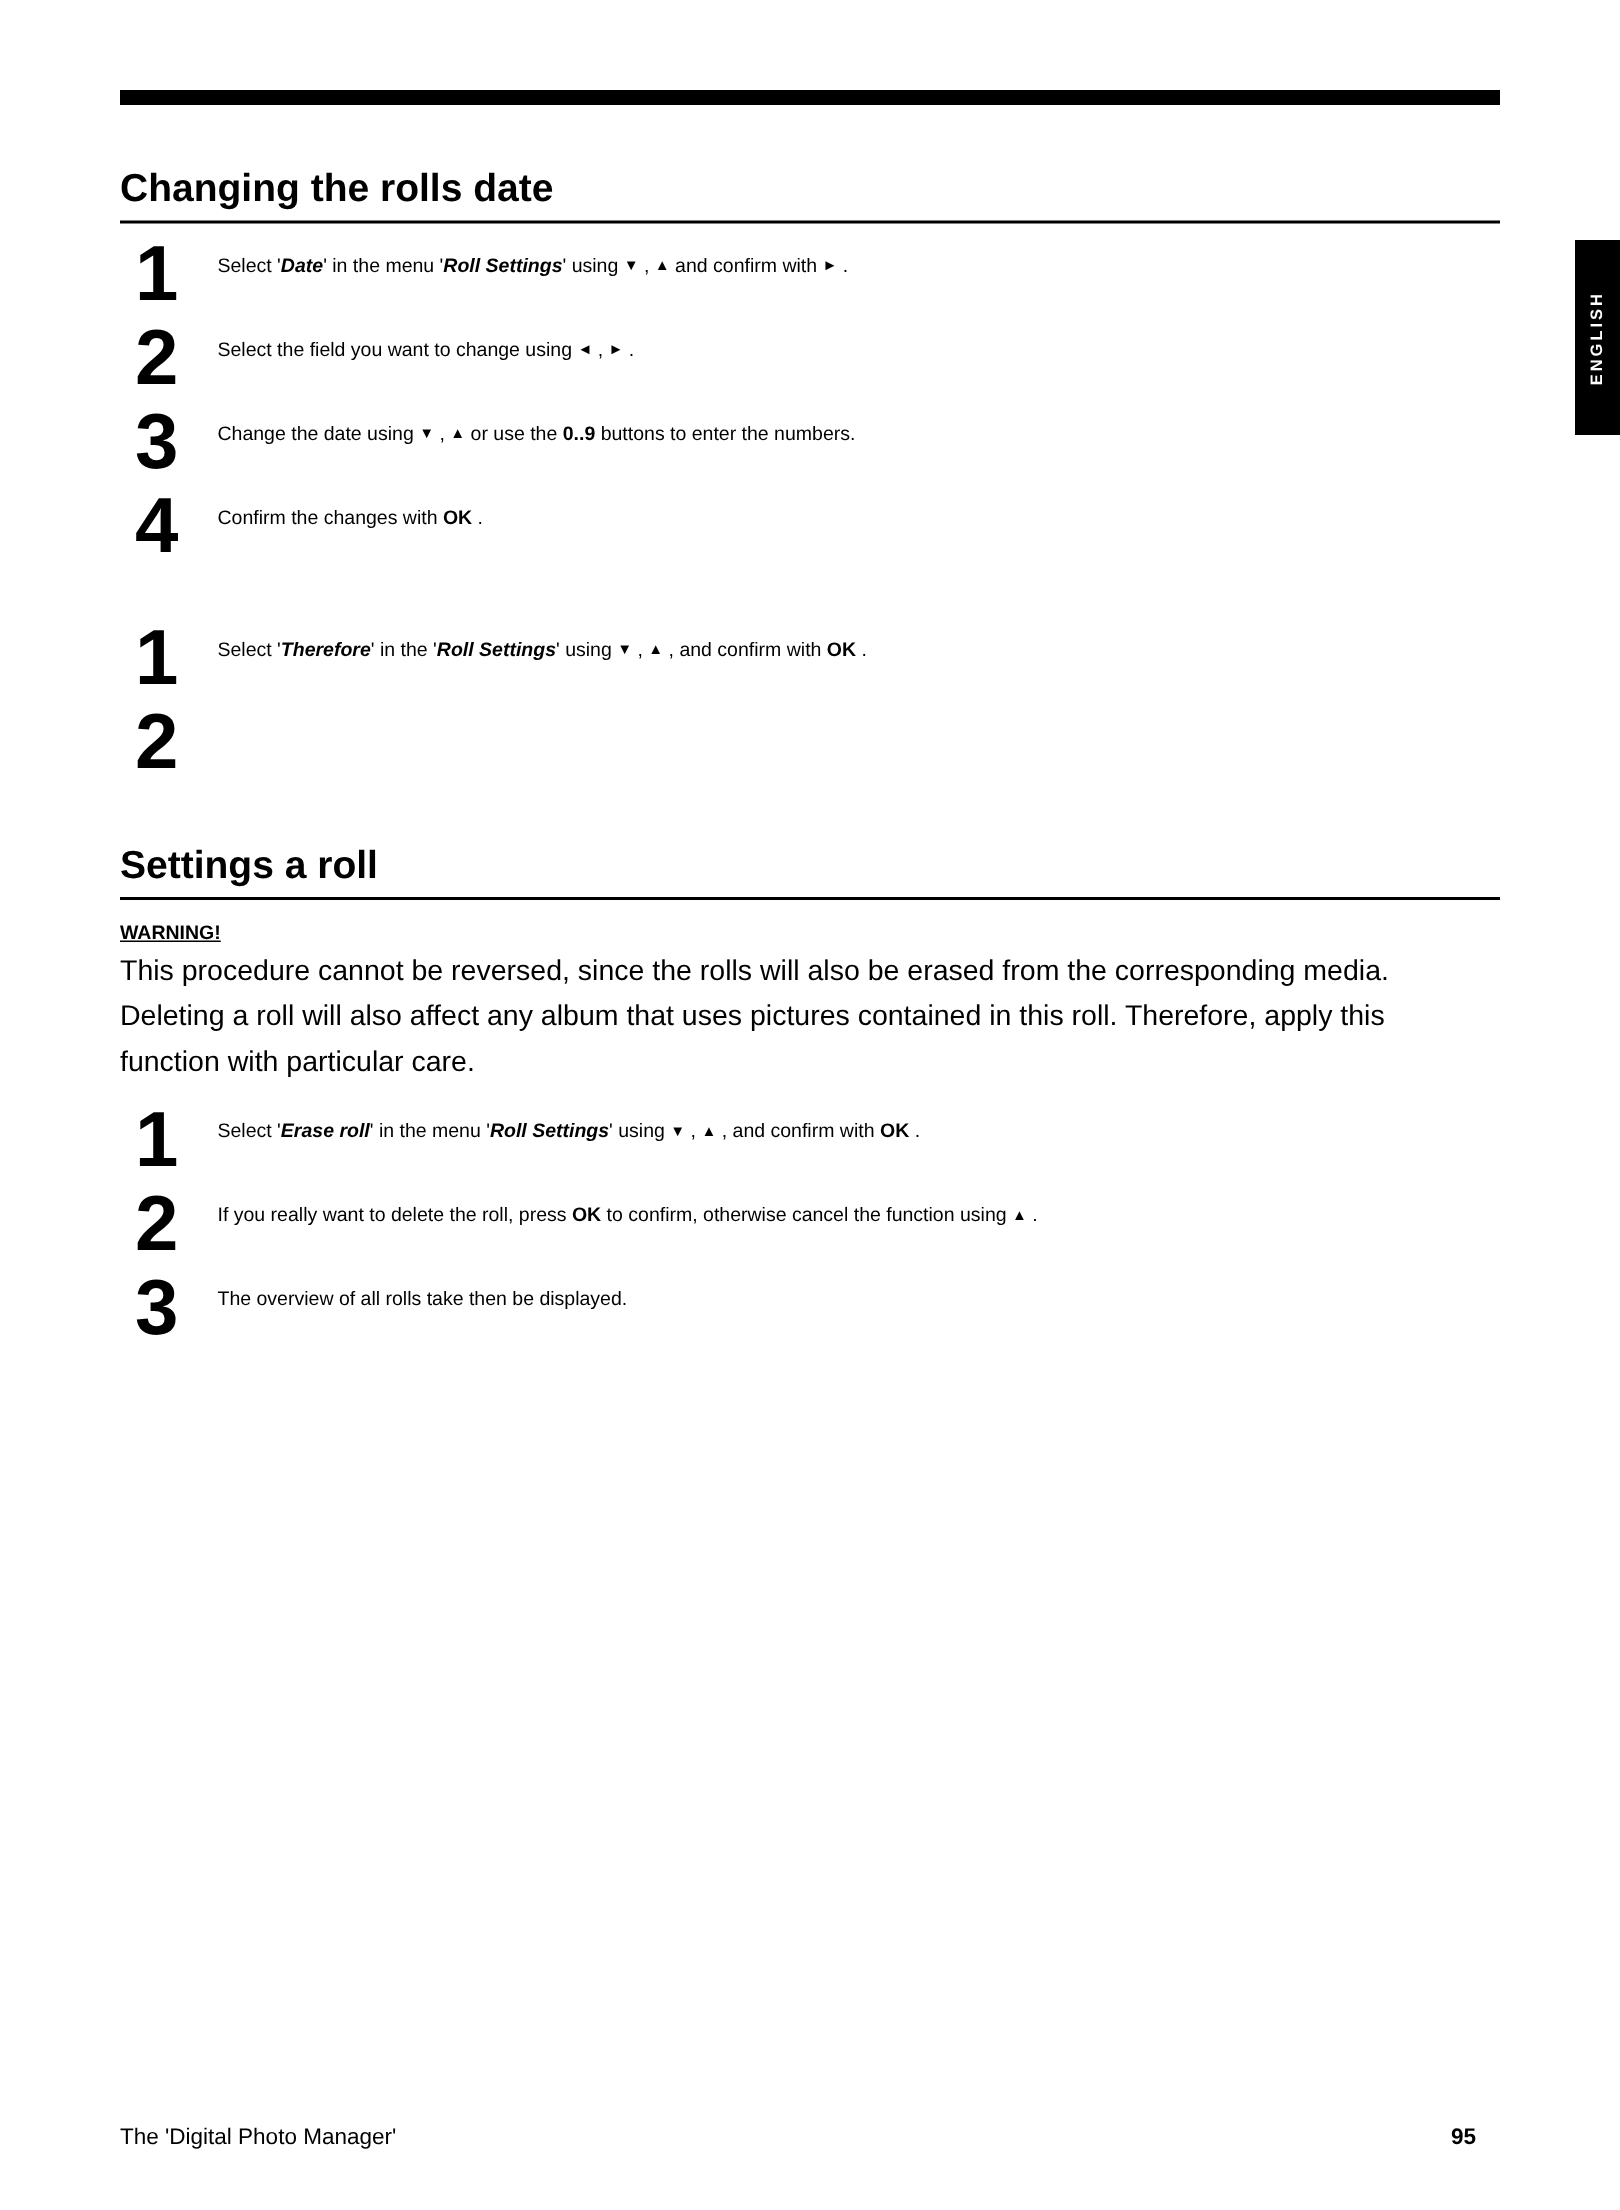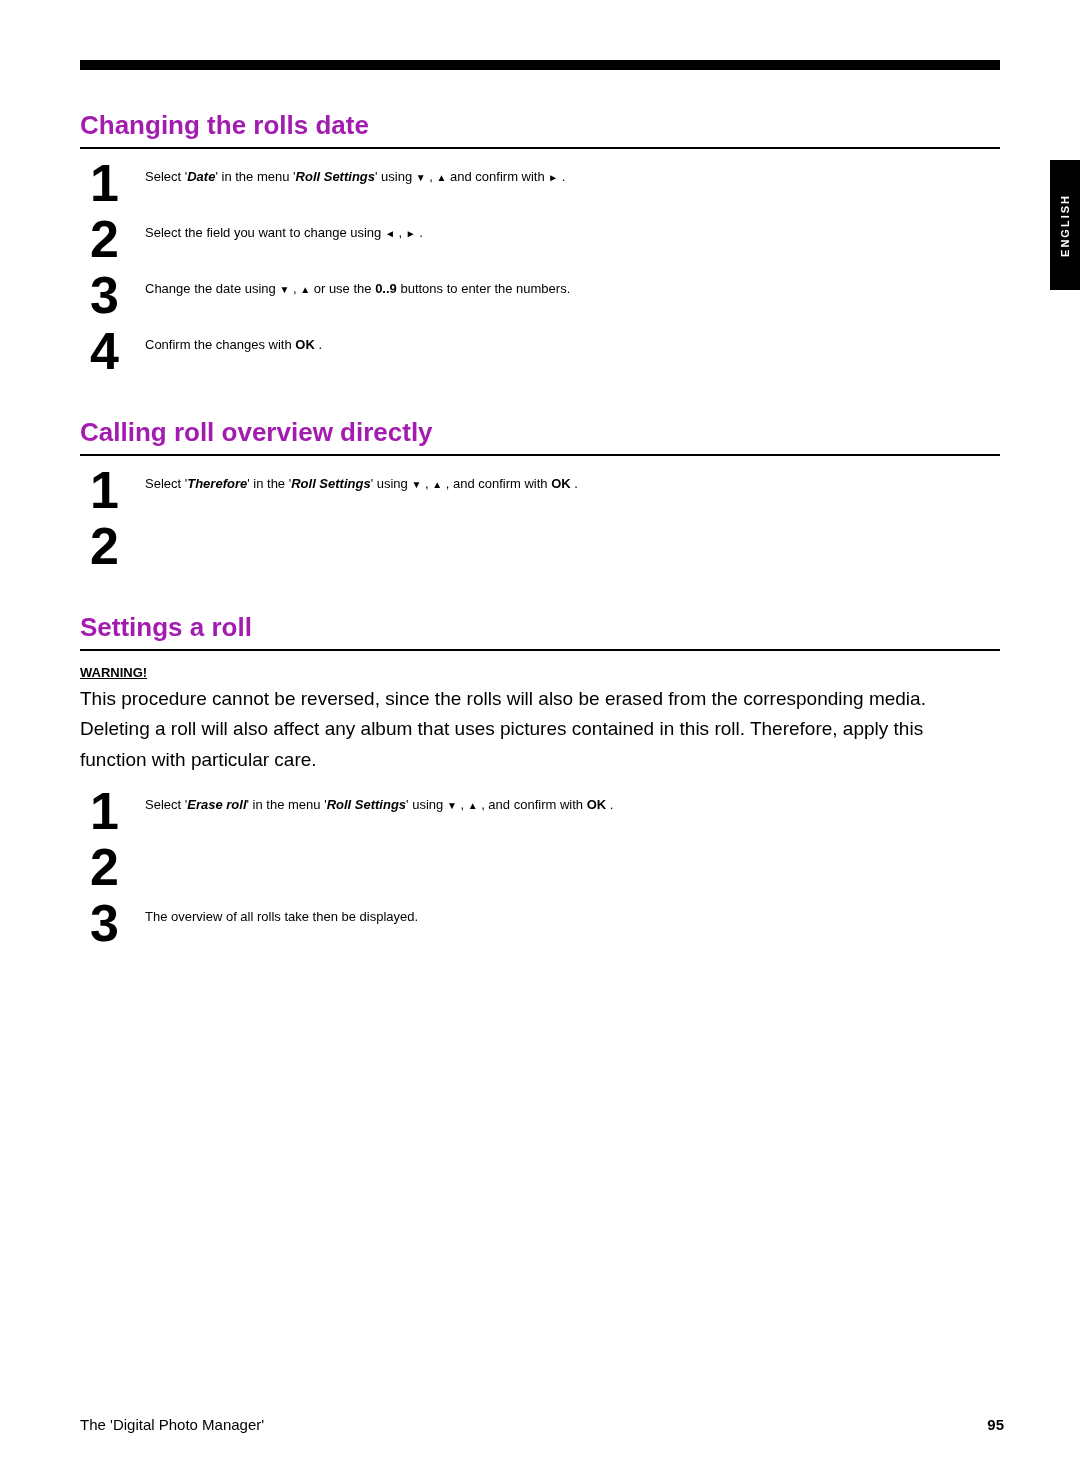--- a/index.html
+++ b/index.html
@@ -49,21 +49,21 @@
       letter-spacing: 2px;
       writing-mode: vertical-rl;
       text-orientation: mixed;
       transform: rotate(180deg);
     }
 
     
     .section-heading {
       font-size: 26px;
       font-weight: bold;
-      color: #a21caf;
+      color: #000000;
       margin-bottom: 6px;
       border-bottom: 2px solid #000;
       padding-bottom: 6px;
       margin-top: 0;
     }
 
     .section-block {
       margin-bottom: 40px;
     }
 
@@ -124,21 +124,21 @@
       line-height: 1.6;
       margin-bottom: 14px;
       max-width: 900px;
     }
 
     
     .page-footer {
       position: absolute;
       bottom: 40px;
       left: 80px;
-      right: 76px;
+      right: 96px;
       display: flex;
       justify-content: space-between;
       align-items: center;
     }
 
     .footer-title {
       font-size: 15px;
       color: #000;
     }
 
@@ -193,21 +193,20 @@
         <div class="step-number step-number-large">4</div>
         <div class="step-text">
           Confirm the changes with <b>OK</b> .
         </div>
       </div>
 
     </div>
   </div>
 
   <div class="section-block">
-    <h2 class="section-heading">Calling roll overview directly</h2>
     <div class="steps-container">
 
       <div class="step-row">
         <div class="step-number step-number-large">1</div>
         <div class="step-text">
           Select '<b><i>Therefore</i></b>' in the '<b><i>Roll Settings</i></b>' using <span class="inline-symbol">▼</span> , <span class="inline-symbol">▲</span> , and confirm with <b>OK</b> .
         </div>
       </div>
 
       <div class="step-row">
@@ -227,20 +226,23 @@
 
       <div class="step-row">
         <div class="step-number step-number-large">1</div>
         <div class="step-text">
           Select '<b><i>Erase roll</i></b>' in the menu '<b><i>Roll Settings</i></b>' using <span class="inline-symbol">▼</span> , <span class="inline-symbol">▲</span> , and confirm with <b>OK</b> .
         </div>
       </div>
 
       <div class="step-row">
         <div class="step-number step-number-large">2</div>
+        <div class="step-text">
+          If you really want to delete the roll, press <b>OK</b> to confirm, otherwise cancel the function using <span class="inline-symbol">▲</span> .
+        </div>
       </div>
 
       <div class="step-row">
         <div class="step-number step-number-large">3</div>
         <div class="step-text">
           The overview of all rolls take then be displayed.
         </div>
       </div>
 
     </div>

